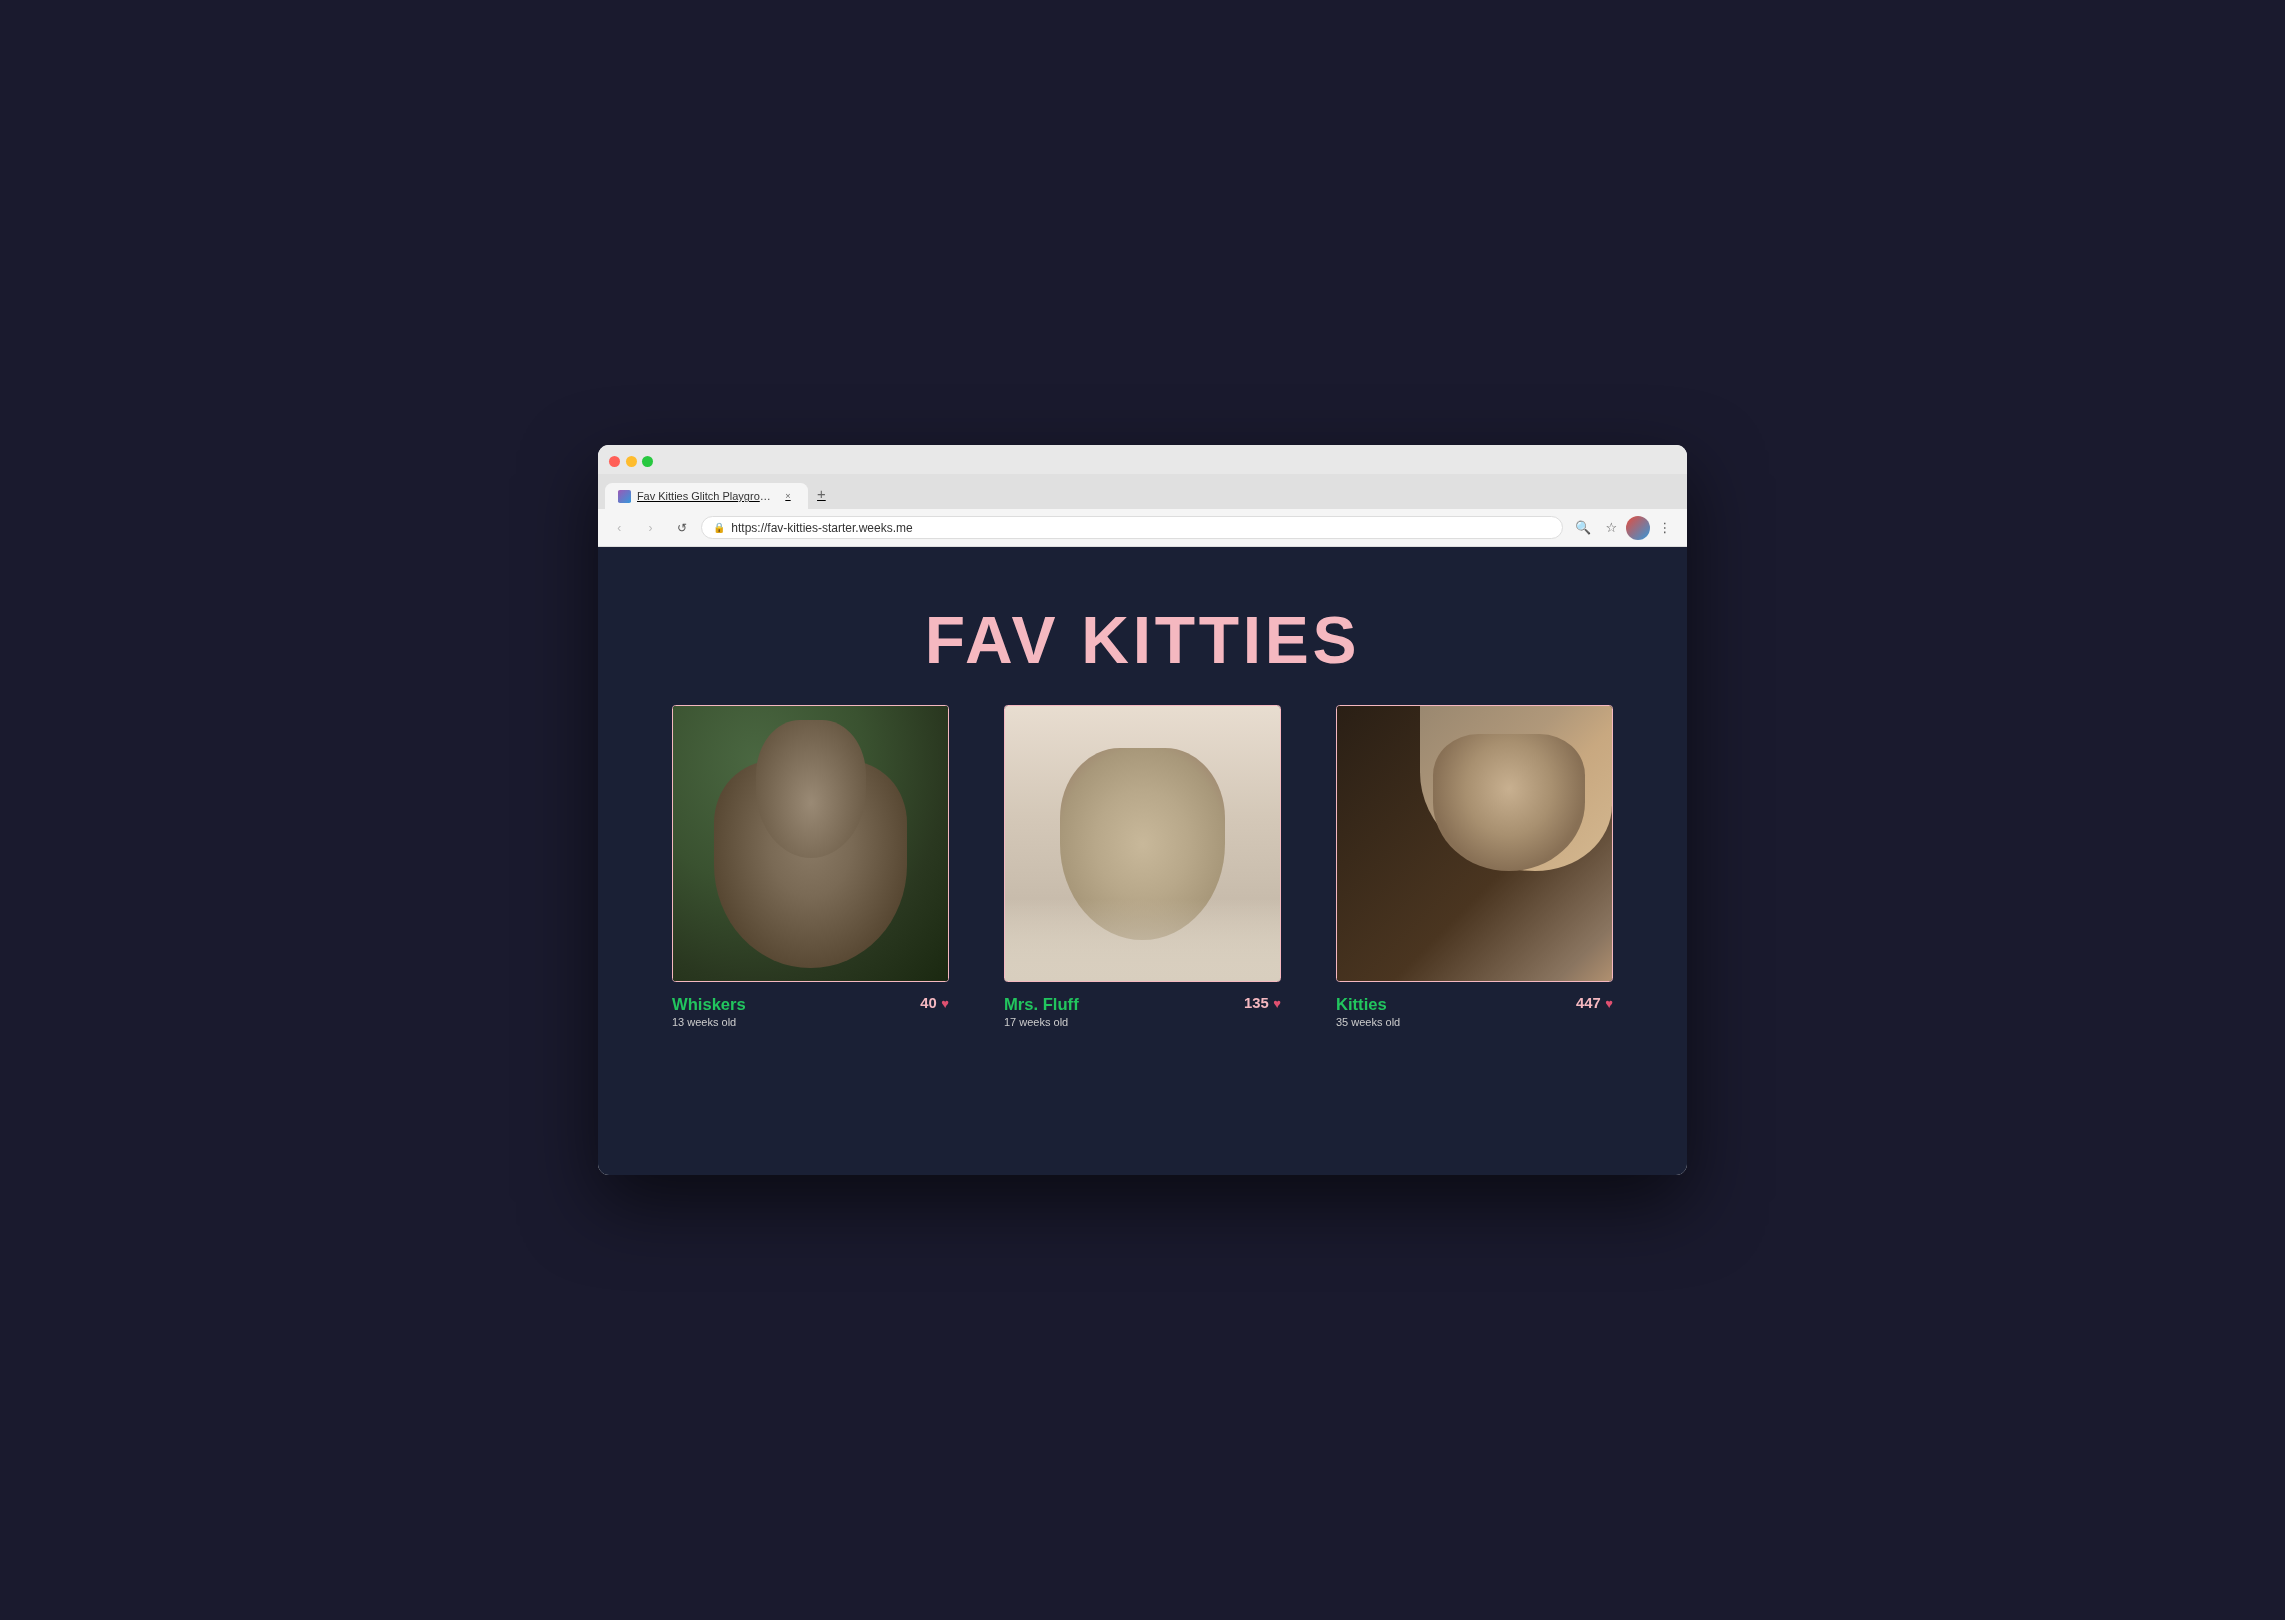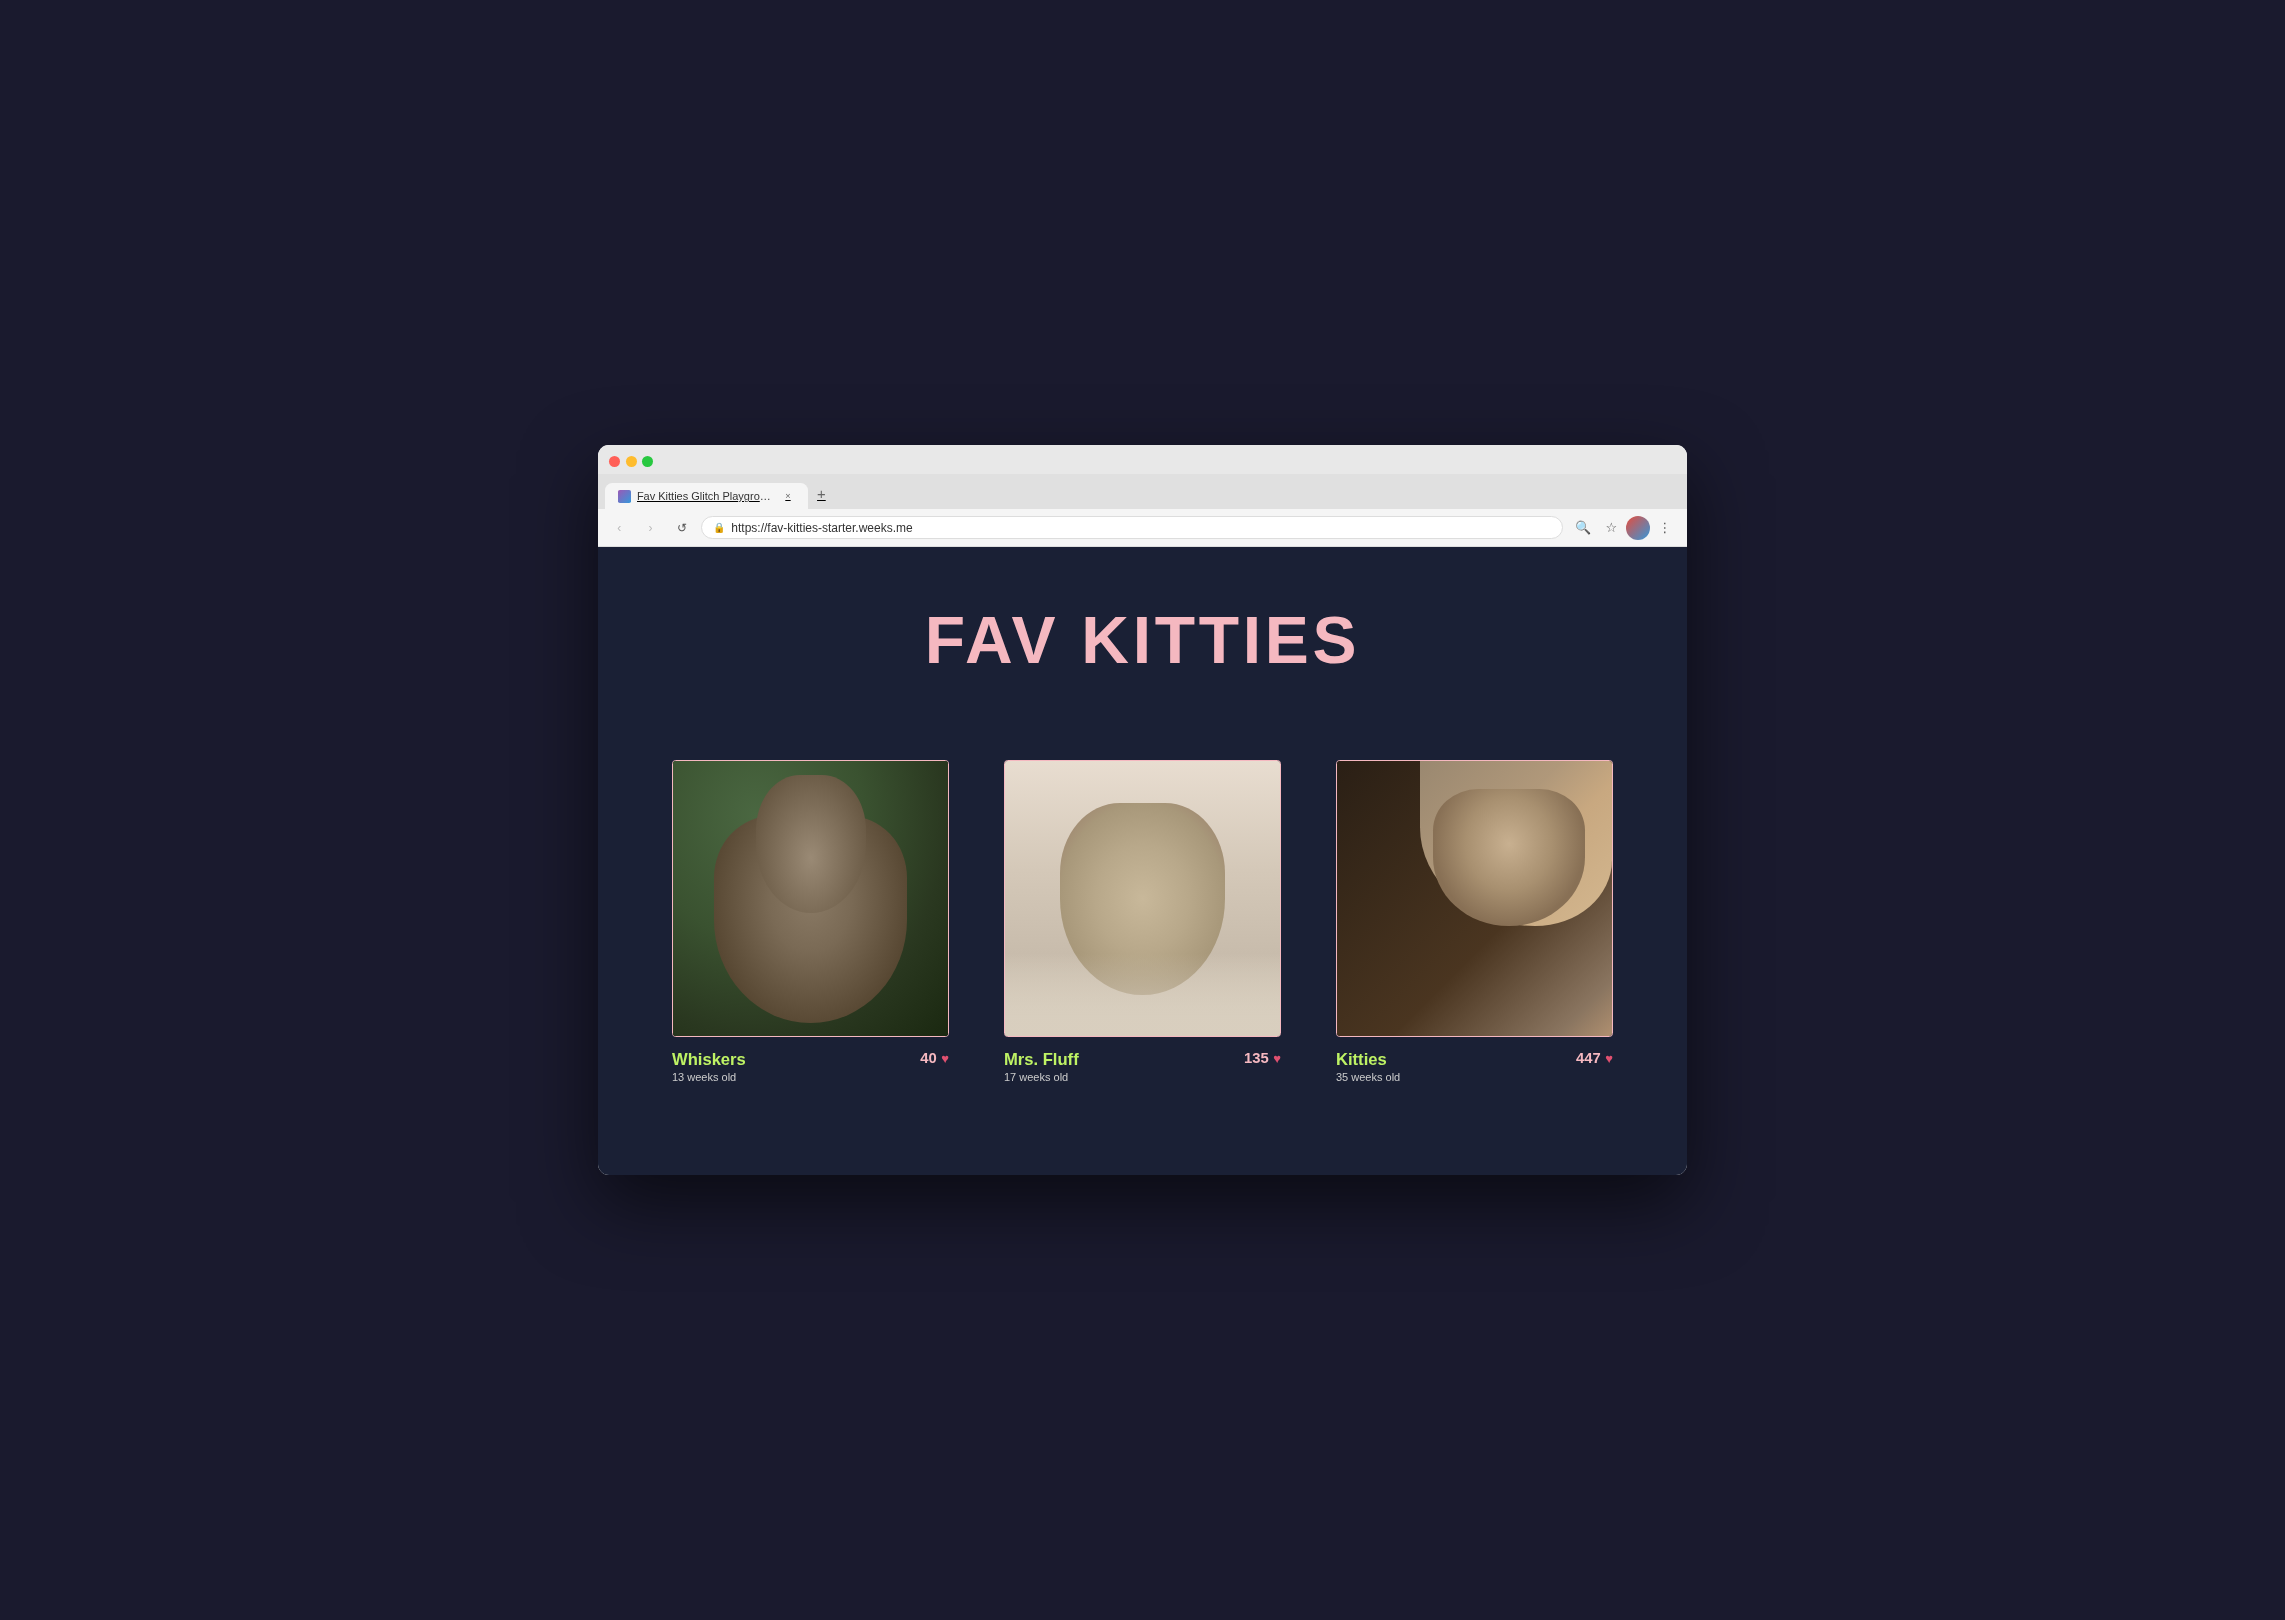--- a/index.html
+++ b/index.html
@@ -182,21 +182,21 @@
       align-items: center;
       padding: 55px 37px 74px;
     }
 
     .page-title {
       font-size: 66px;
       font-weight: 900;
       color: #f5b8c0;
       letter-spacing: 3.7px;
       text-transform: uppercase;
-      margin-bottom: 82px;
+      margin-bottom: 27px;
       text-align: center;
     }
 
     .kitties-grid {
       display: flex;
       gap: 55px;
       justify-content: center;
       align-items: flex-start;
       width: 100%;
       max-width: 969px;
@@ -322,21 +322,21 @@
     }
 
     .kitty-name-age {
       display: flex;
       flex-direction: column;
     }
 
     .kitty-name {
       font-size: 16.6px;
       font-weight: 700;
-      color: #bef264;
+      color: #22c55e;
     }
 
     .kitty-age {
       font-size: 11px;
       color: #ccc;
       margin-top: 1px;
     }
 
     .kitty-likes {
       display: flex;

